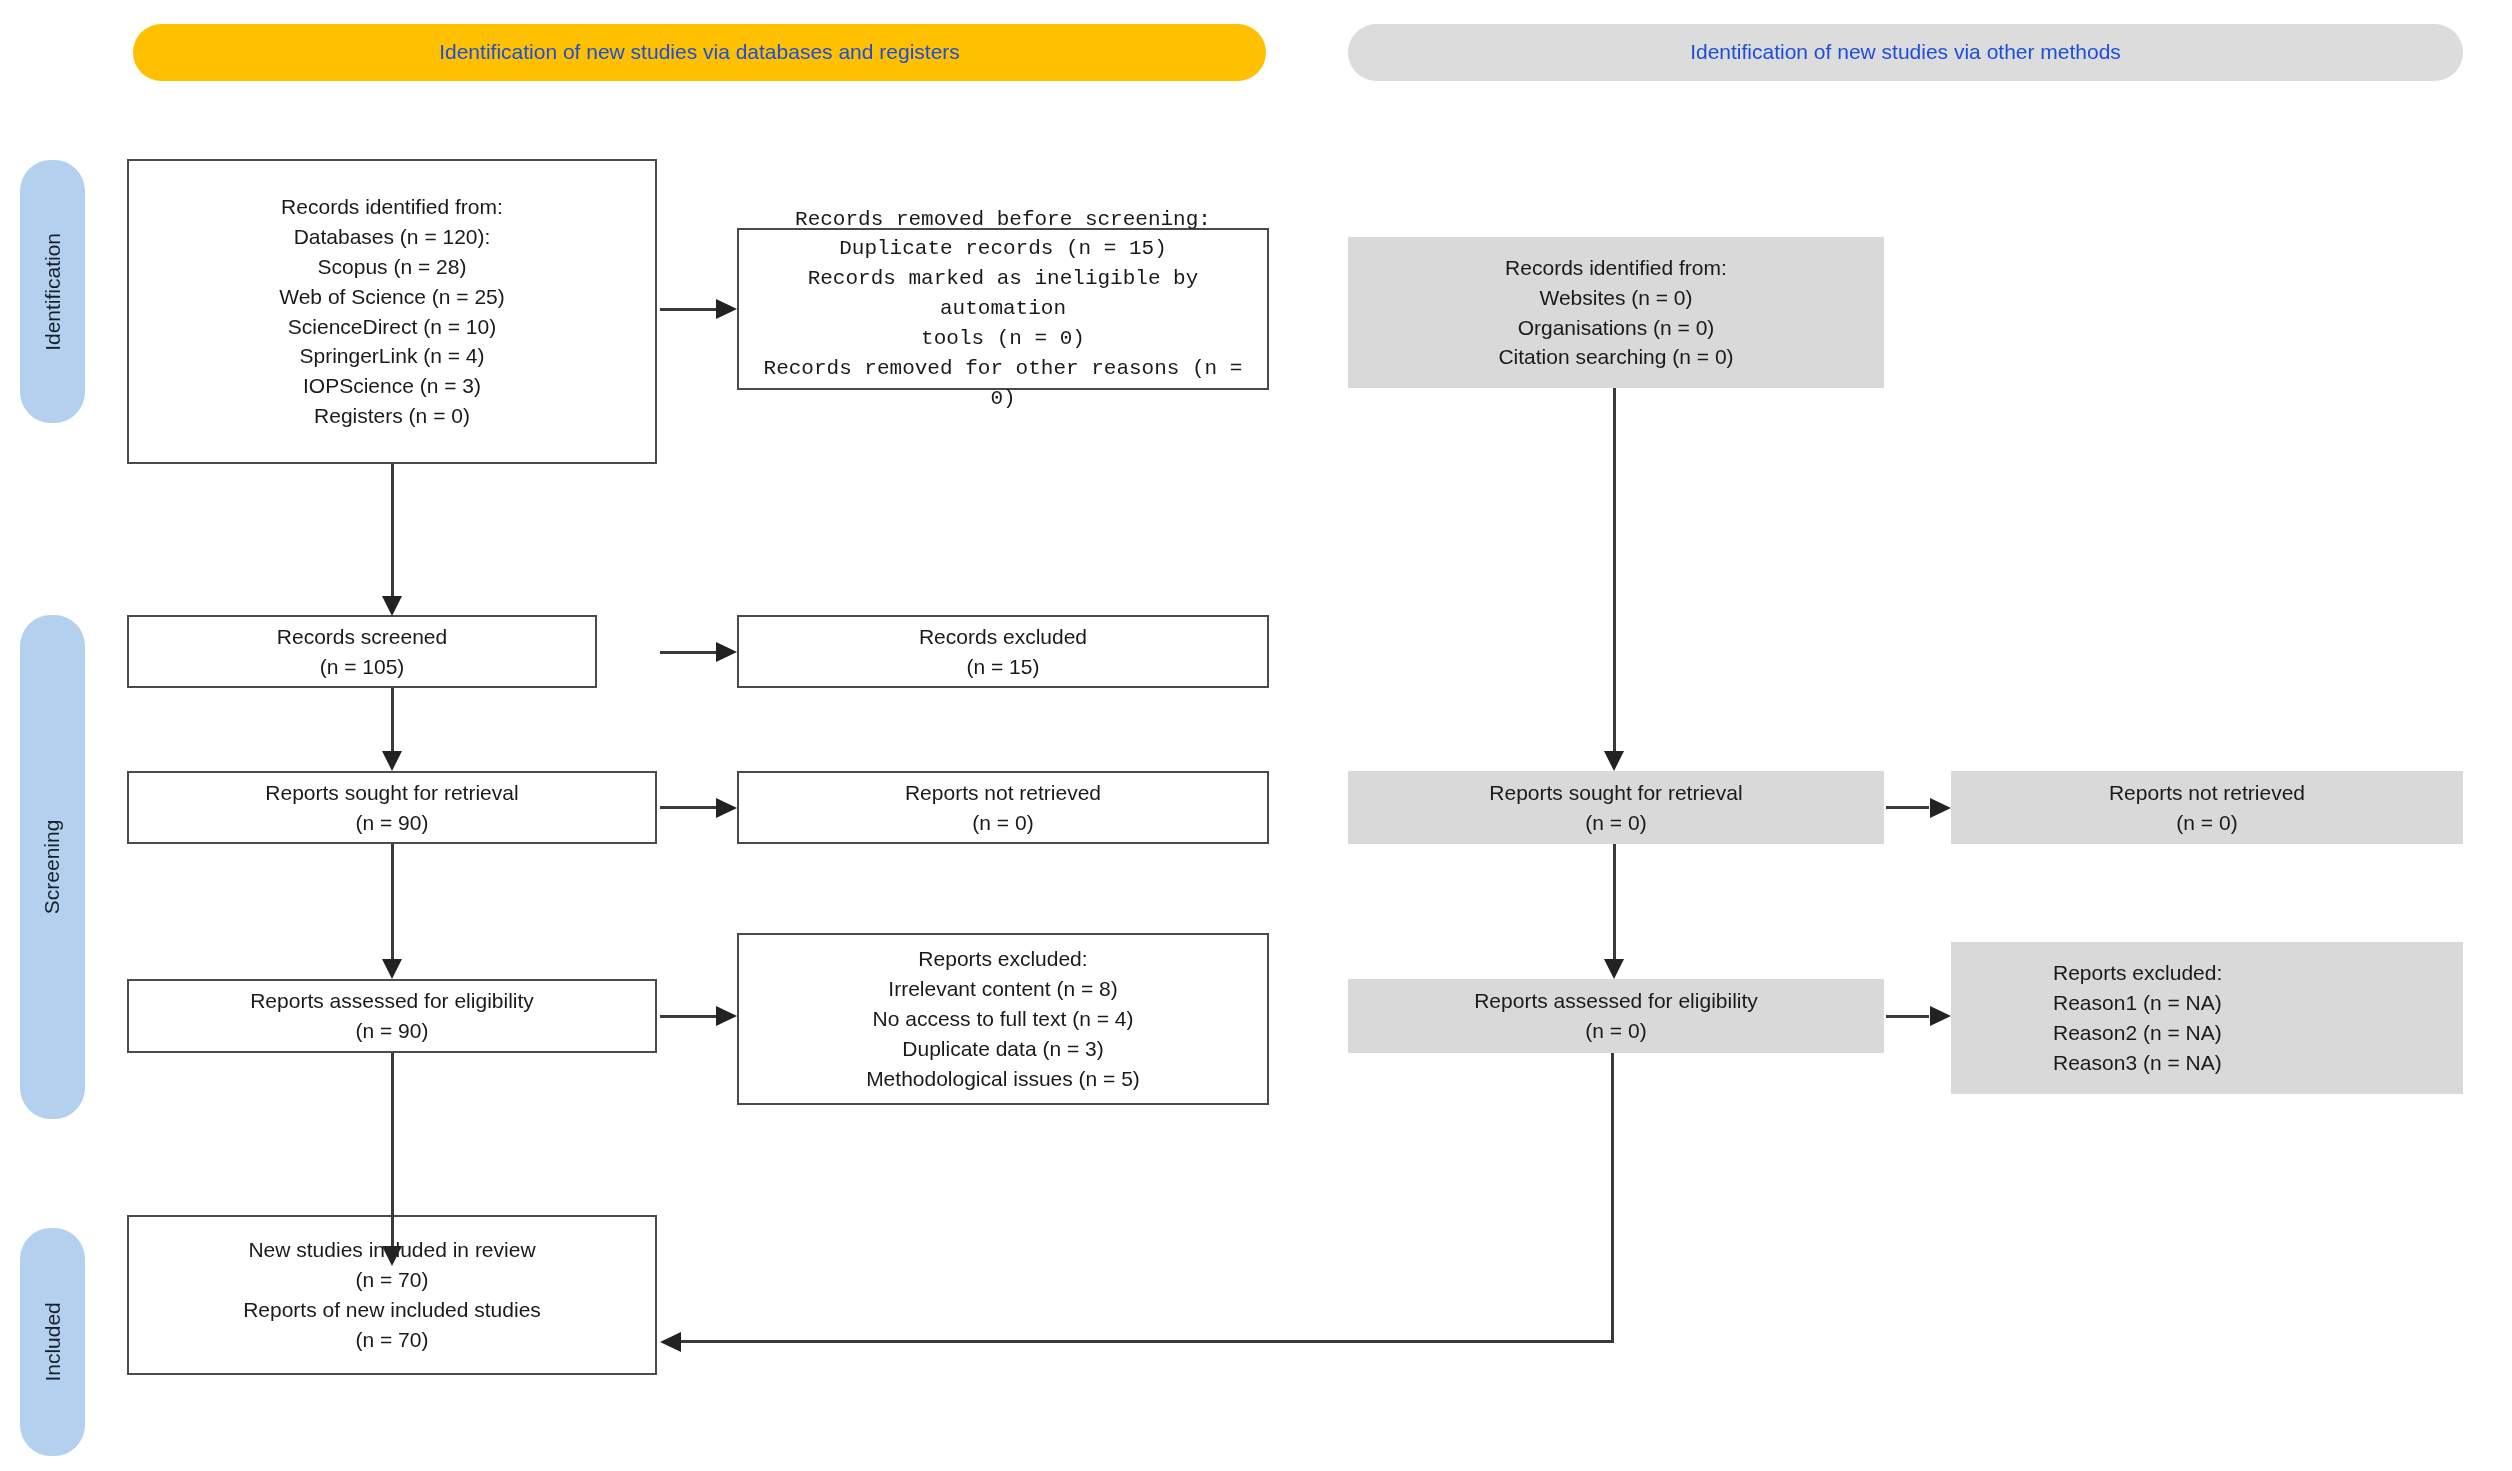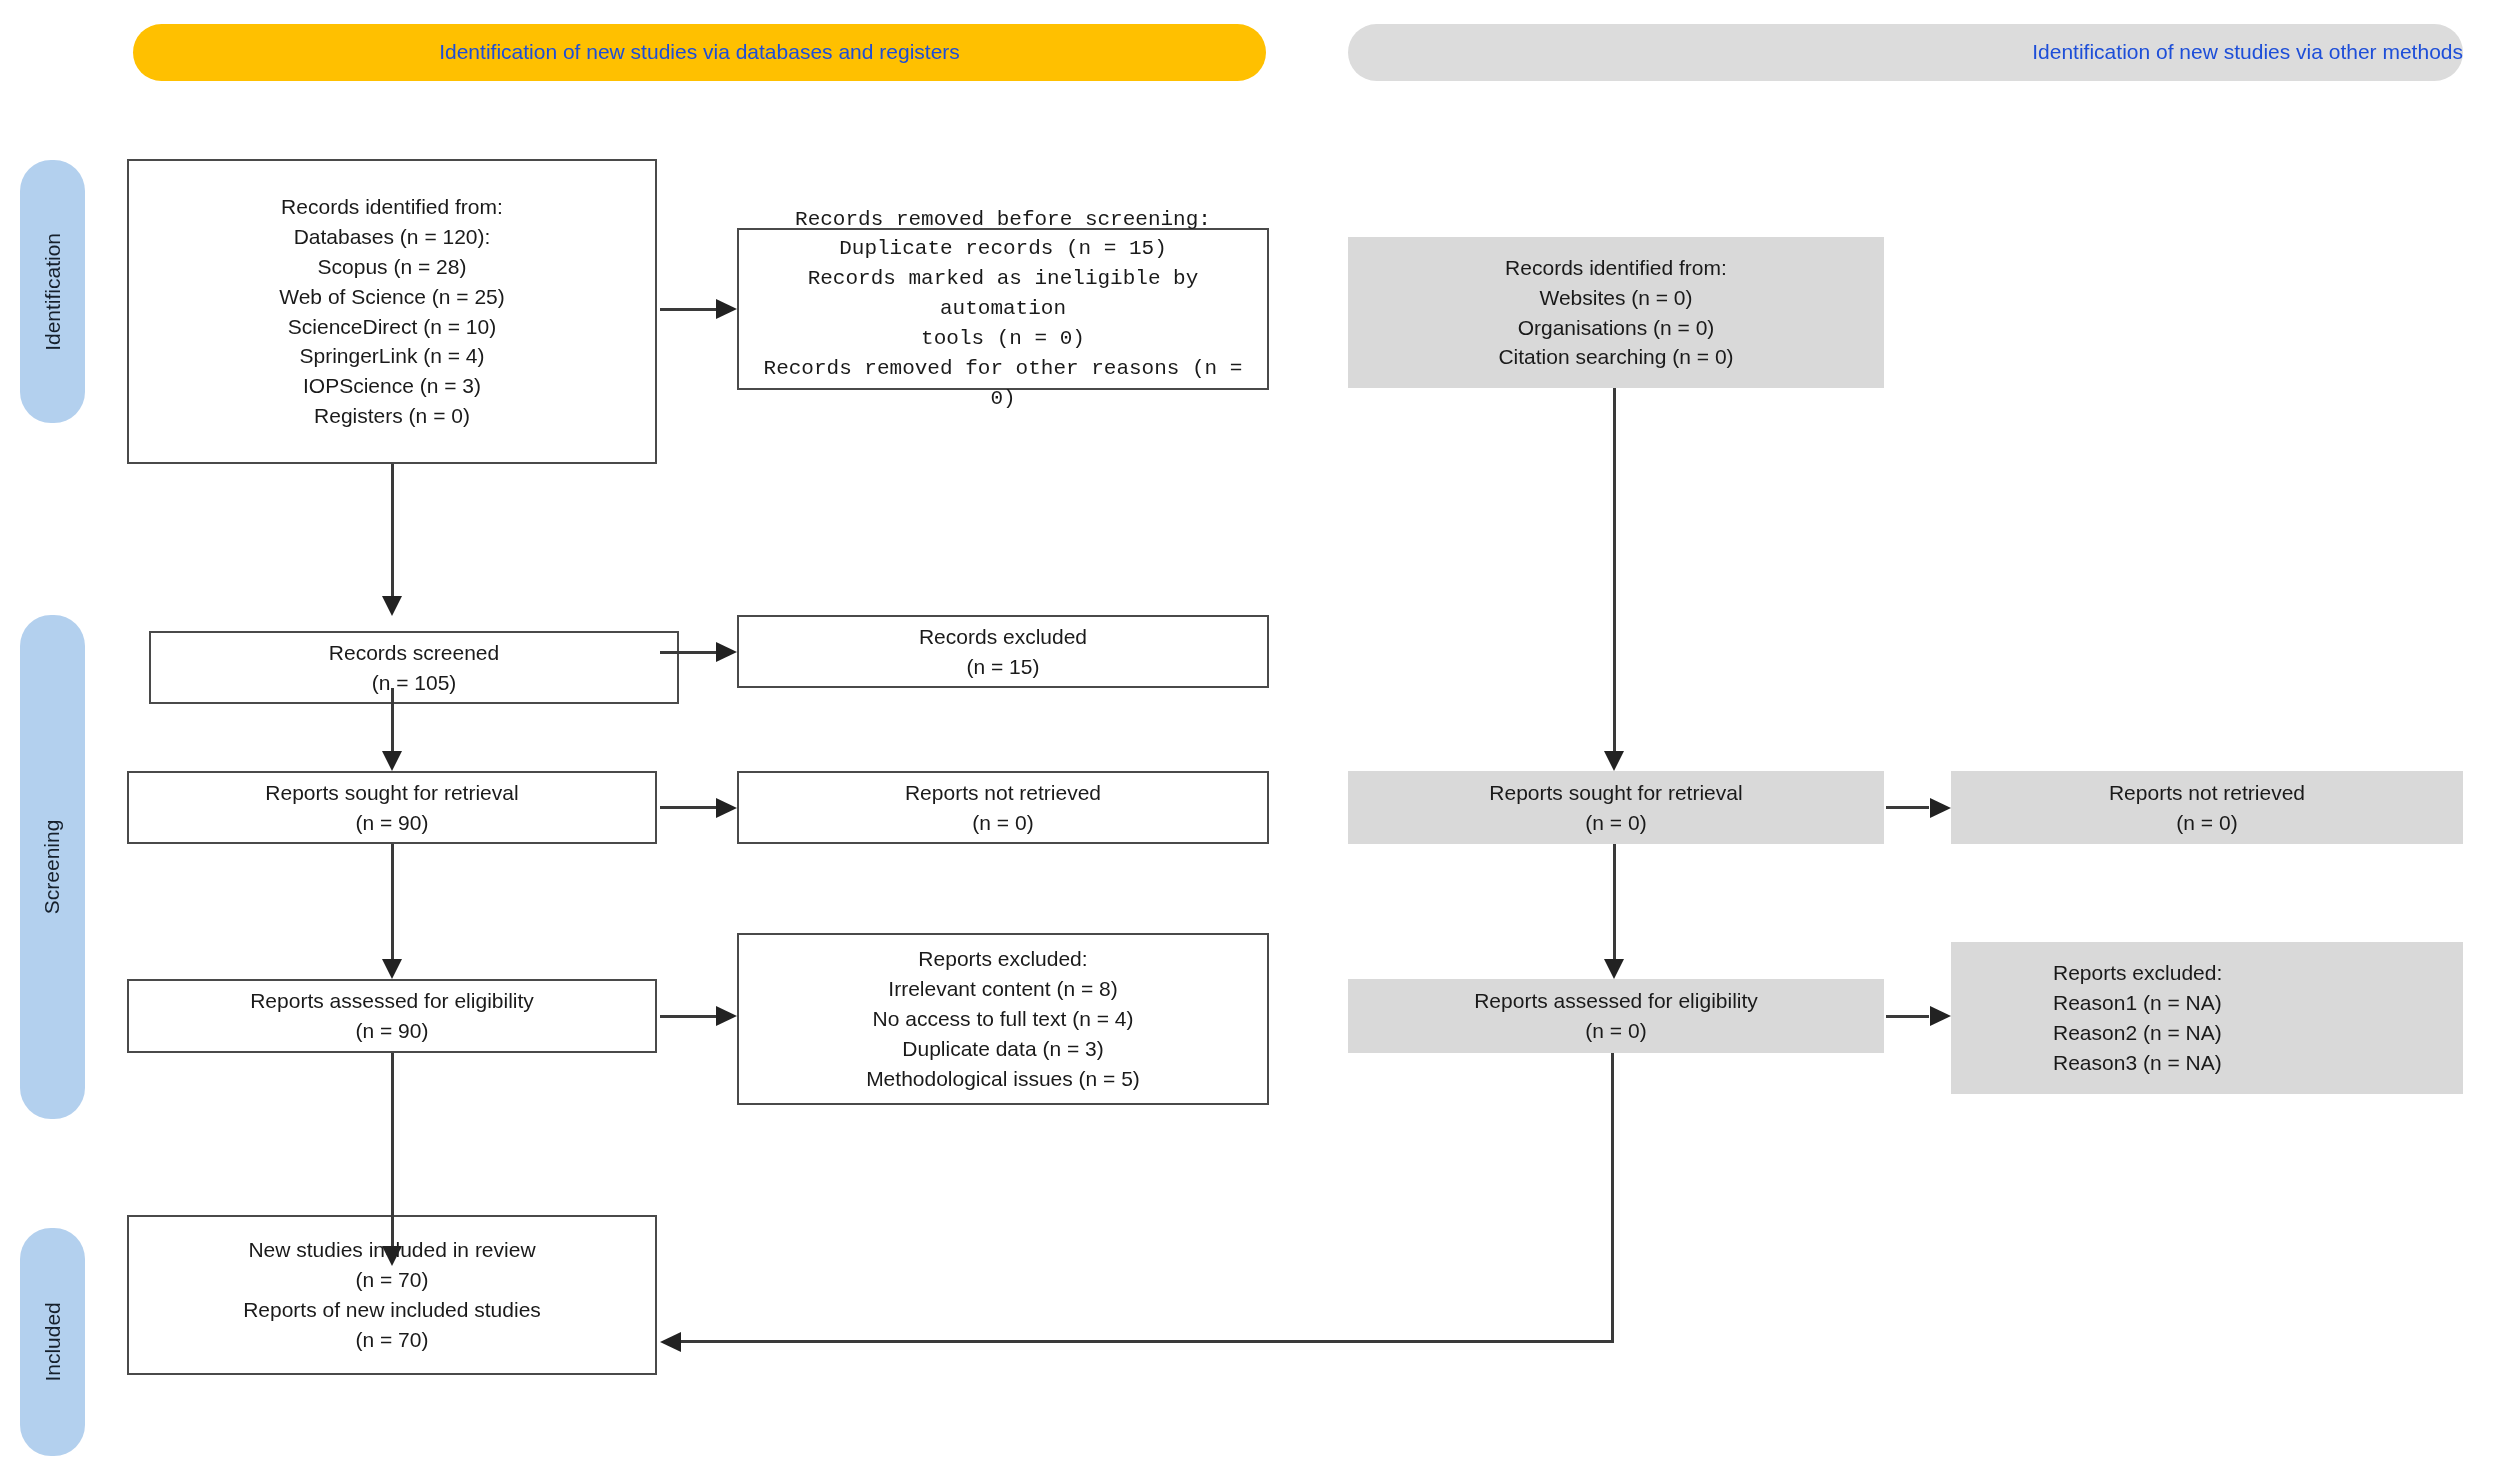--- a/index.html
+++ b/index.html
@@ -8,42 +8,42 @@
     background:#ffffff; overflow:hidden;
     font-family:"Liberation Sans", sans-serif;
     color:#1a1a1a; font-size:21px; line-height:1.42;
   }
   .banner {
     position:absolute; height:57px; border-radius:28.5px;
     display:flex; align-items:center; justify-content:center;
     font-size:21px; color:#1d4ed8;
   }
   .banner.yellow { left:133px; top:23.5px; width:1133px; background:#FFC000; }
-  .banner.grayb  { left:1348px; top:23.5px; width:1115px; background:#DCDCDC;justify-content:flex-end; }
+  .banner.grayb  { left:1348px; top:23.5px; width:1115px; background:#DCDCDC; }
   .pill {
     position:absolute; left:20px; width:65px; background:#B3D0EE;
     border-radius:31px; display:flex; align-items:center; justify-content:center;
   }
   .pill span { transform:rotate(-90deg); white-space:nowrap; font-size:21px; color:#16202c; }
   .pill.ident { top:160px; height:263px; }
   .pill.screen { top:615px; height:504px; }
   .pill.incl { top:1228px; height:228px; }
   .box {
     position:absolute; box-sizing:border-box;
     display:flex; align-items:center; justify-content:center;
     text-align:center; padding:5px 11px;
   }
   .box .txt { white-space:pre-line; width:100%; }
   .wbox { background:#ffffff; border:2.5px solid #4a4a4a; }
   .gbox { background:#D9D9D9; border:none; }
   .box.leftalign { justify-content:flex-start; text-align:left; padding-left:102px; }
   
   .b-records-identified { left:127px; top:159px; width:530px; height:305px; }
   .b-records-removed    { left:737px; top:228px; width:532px; height:162px; padding:5px 7.4px;font-family:Liberation Mono, monospace; }
-  .b-records-screened   { left:127px; top:631px; width:530px; height:73px;margin-left:22px; }
+  .b-records-screened   { left:127px; top:615px; width:470px; height:73px; }
   .b-records-excluded   { left:737px; top:615px; width:532px; height:73px; }
   .b-reports-sought     { left:127px; top:771px; width:530px; height:73px; }
   .b-reports-notret     { left:737px; top:771px; width:532px; height:73px; }
   .b-reports-assessed   { left:127px; top:979px; width:530px; height:74px; }
   .b-reports-exclreas   { left:737px; top:933px; width:532px; height:172px; }
   .b-new-studies        { left:127px; top:1215px; width:530px; height:160px; }
   
   .b-records-identified-o { left:1348px; top:237px; width:536px; height:151px; }
   .b-reports-sought-o     { left:1348px; top:771px; width:536px; height:73px; }
   .b-reports-notret-o     { left:1951px; top:771px; width:512px; height:73px; }

